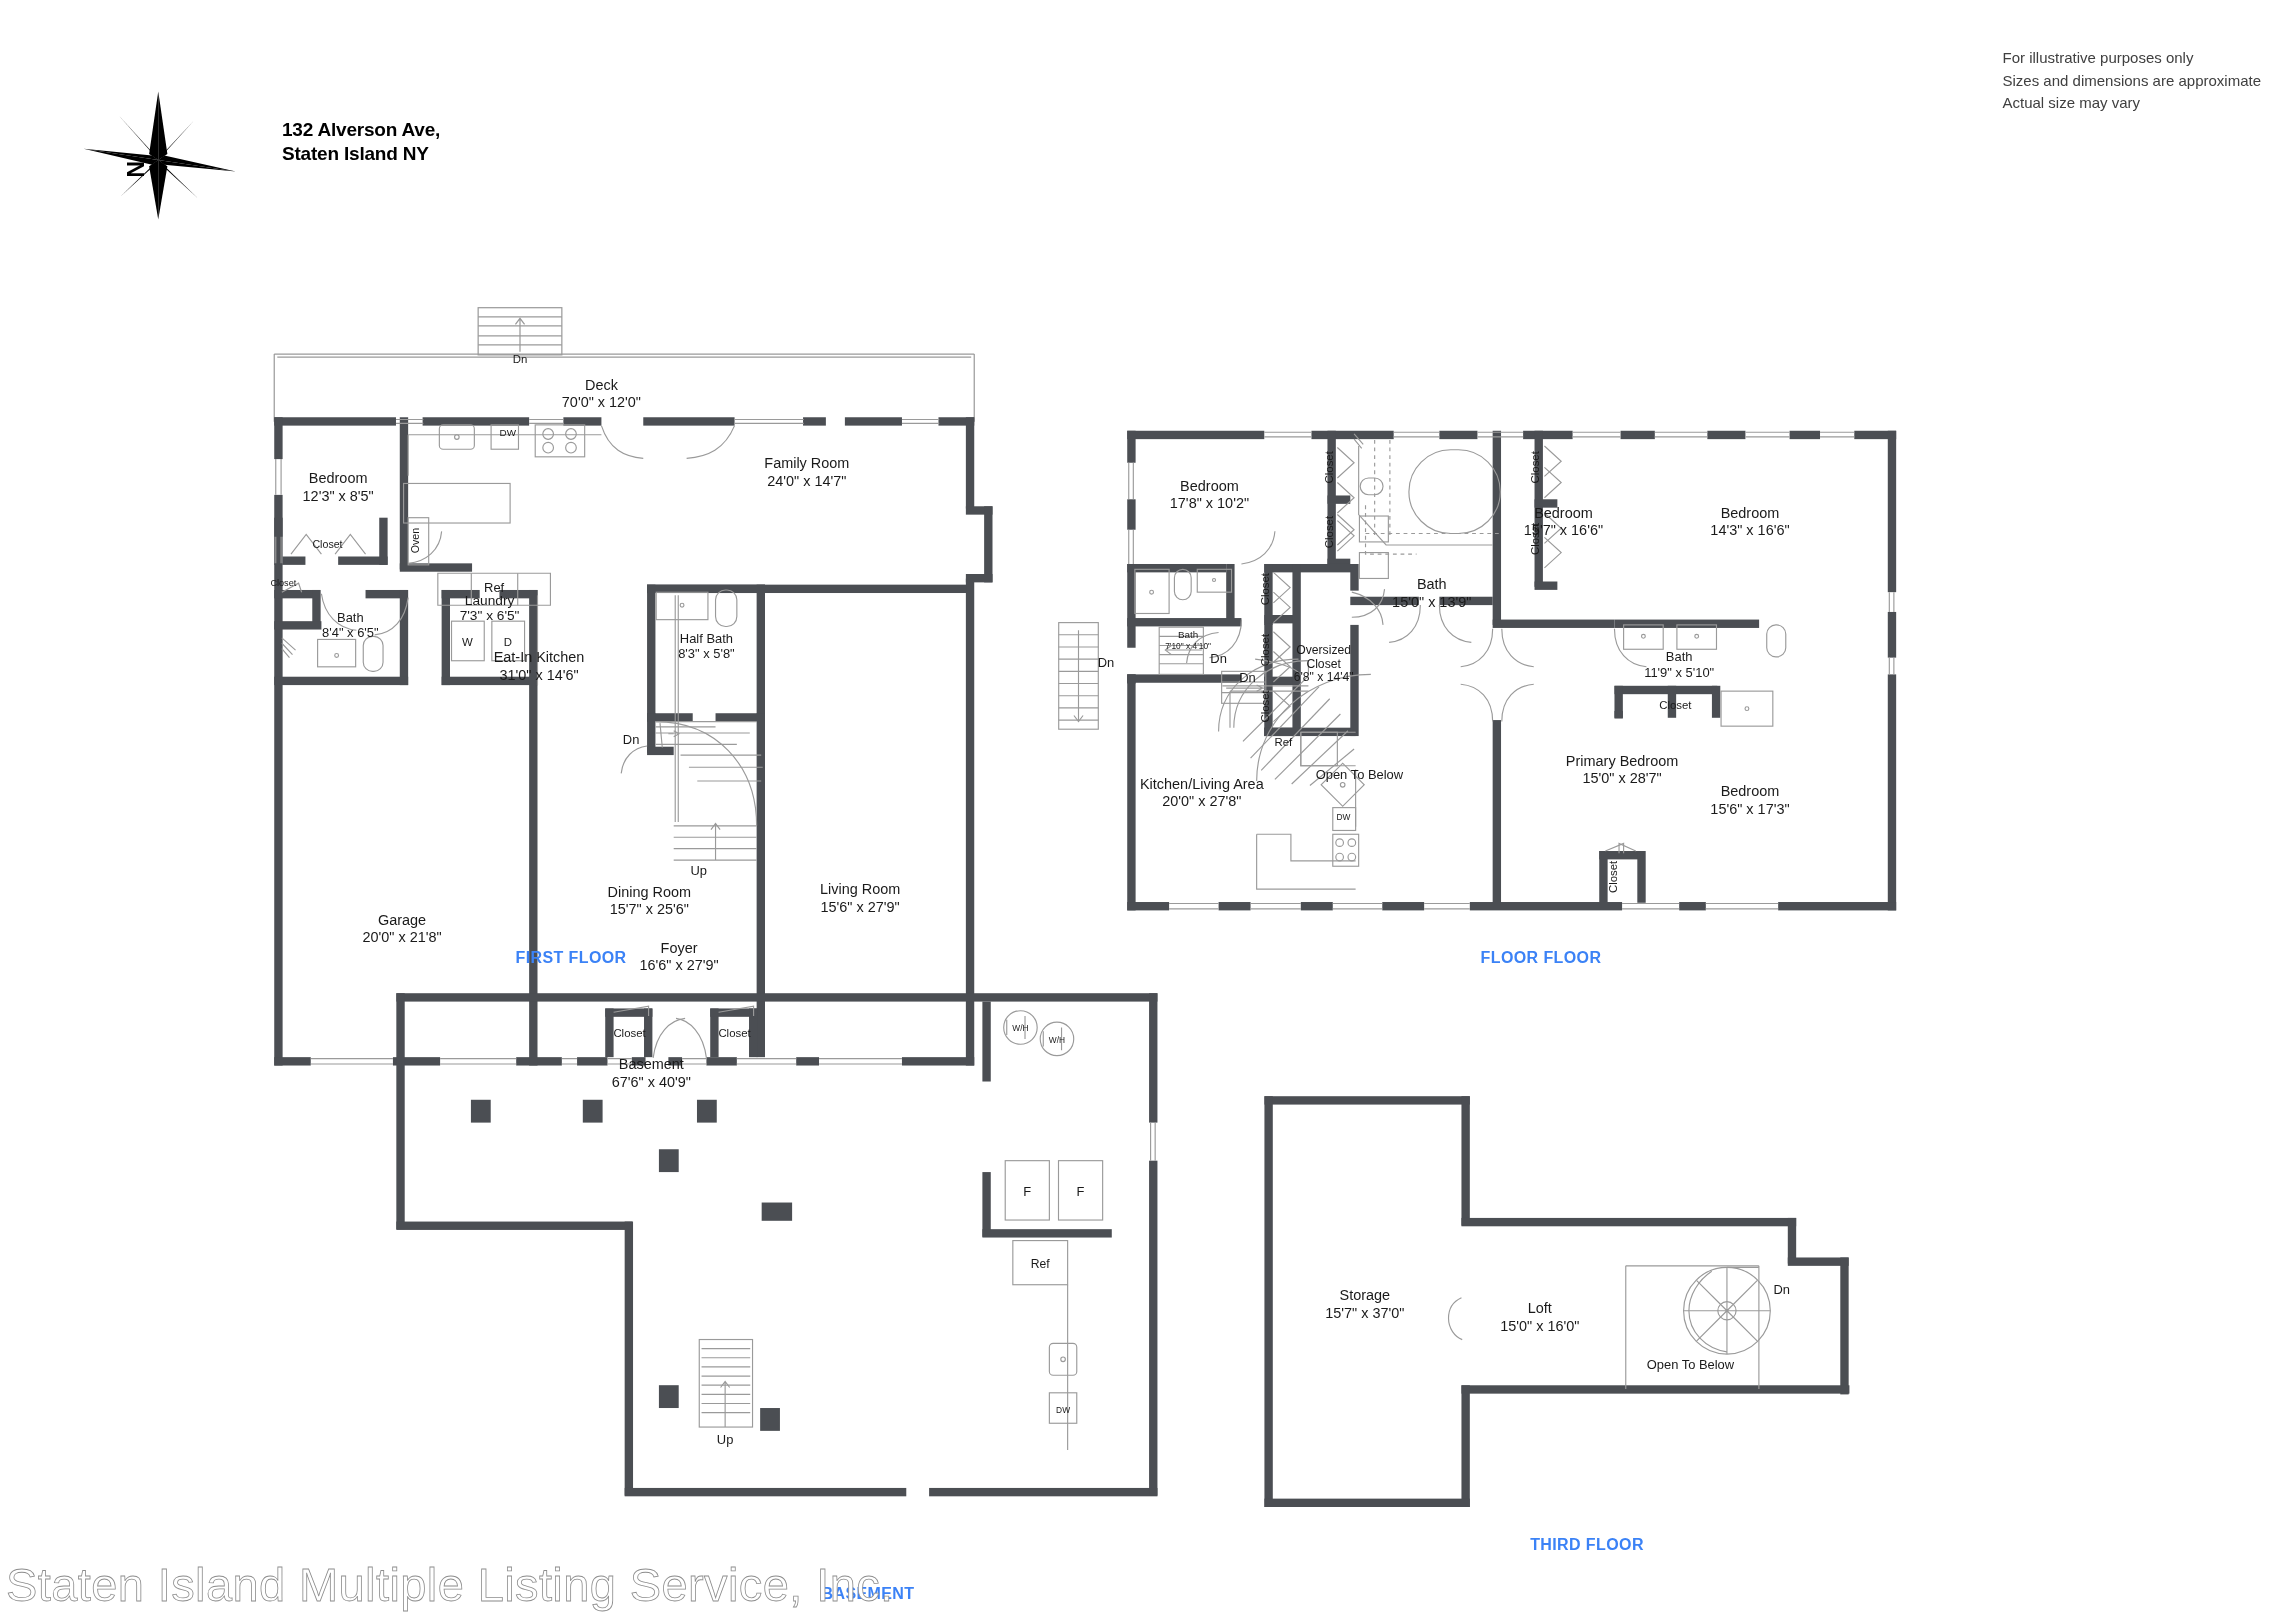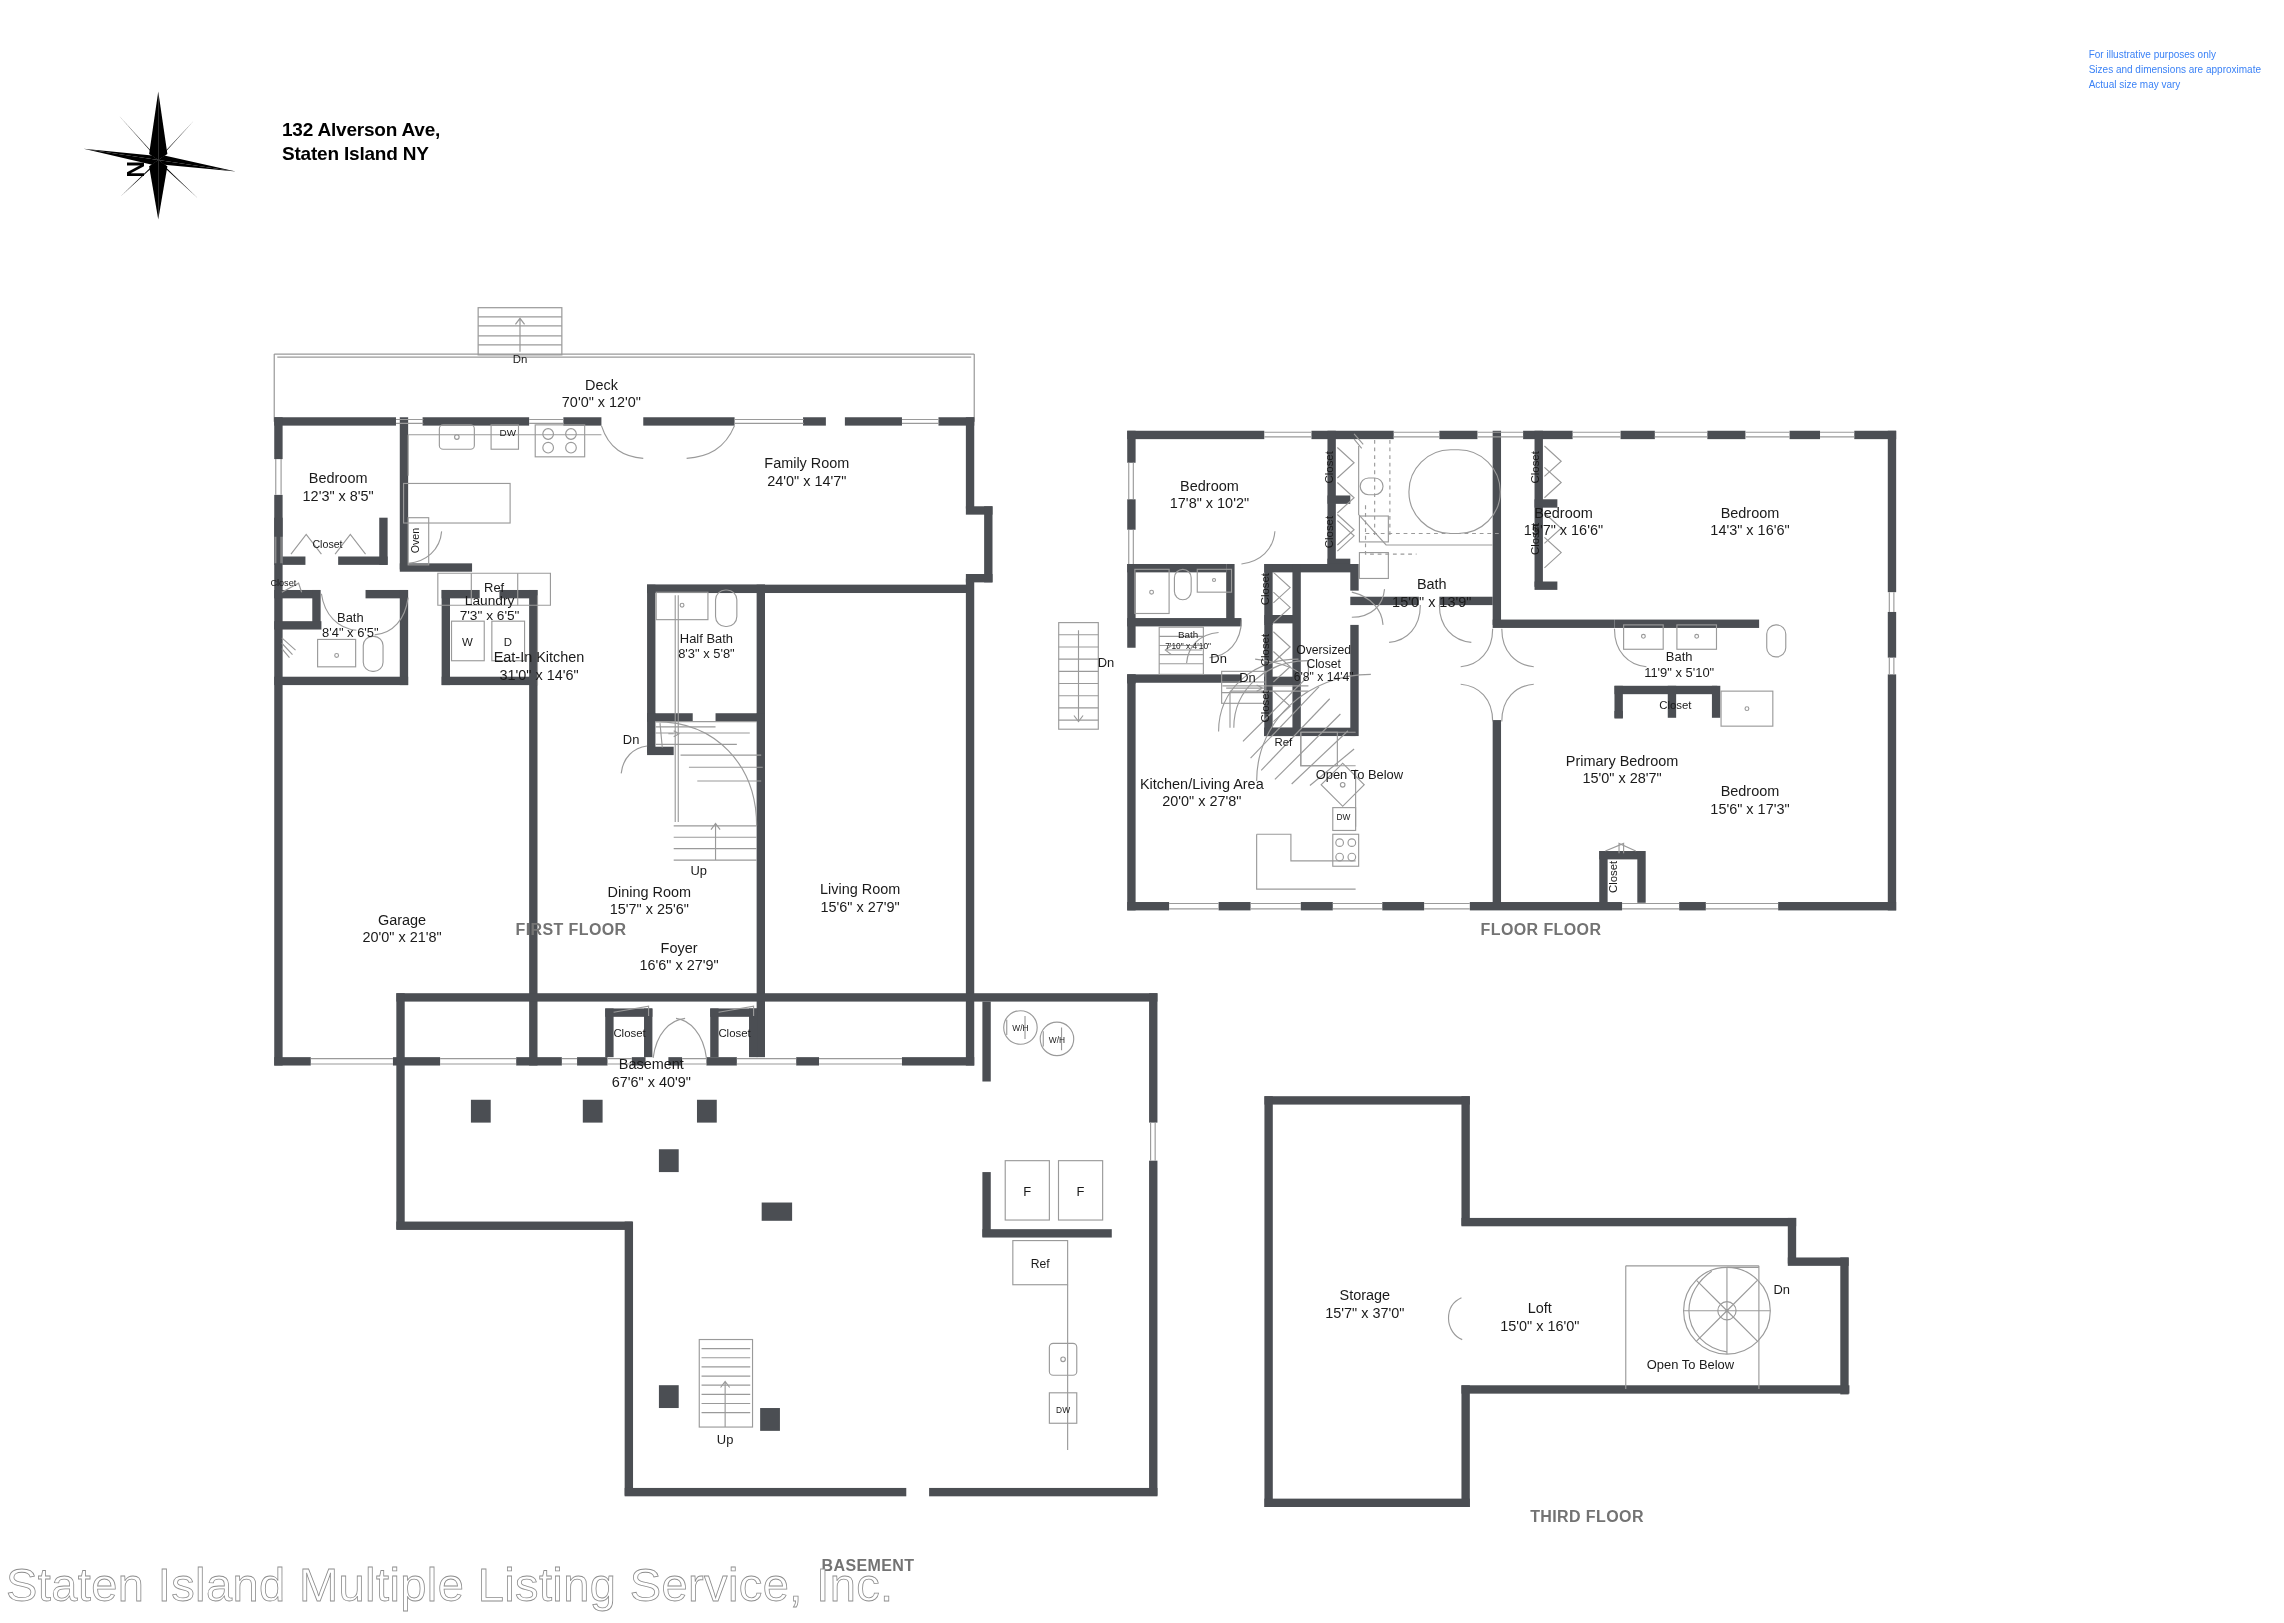--- a/index.html
+++ b/index.html
@@ -1,25 +1,25 @@
 <!DOCTYPE html>
 <html style="font-size:12px"><head>
 <meta charset="utf-8">
 <style>
   html,body{margin:0;padding:0;background:#ffffff;}
   body{width:2284px;height:1623px;position:relative;overflow:hidden;
        font-family:"Liberation Sans", sans-serif;color:#000;}
   .abs{position:absolute;}
-  .lbl{position:absolute;text-align:right;line-height:1.22;color:#737373;
-       font-family:"Liberation Sans", sans-serif;white-space:nowrap;}
+  .lbl{position:absolute;text-align:right;line-height:1.22;color:#3b82f6;
+       font-family:"Liberation Sans", sans-serif;white-space:nowrap;margin-top:28px;}
   .floor-title{font-size:16px;font-weight:bold;letter-spacing:0.4px;}
   .title-block{position:absolute;left:282px;top:118px;font-size:19px;font-weight:bold;
                line-height:1.25;letter-spacing:-0.2px;}
-  .disclaimer{position:absolute;right:23px;top:47px;text-align:left;font-size:10px;
-              line-height:1.5;color:#3b82f6;}
+  .disclaimer{position:absolute;right:23px;top:47px;text-align:left;font-size:15px;
+              line-height:1.5;color:#404040;}
   .wm{position:absolute;left:6px;top:1557px;font-size:47px;letter-spacing:0.4px;
       color:#ffffff;-webkit-text-stroke:0.8px #8d8d8d;
       font-family:"Liberation Sans", sans-serif;white-space:nowrap;}
   svg{position:absolute;left:0;top:0;overflow:visible;}
 </style>
 </head>
 <body>
 
 <div class="title-block">
   <div>132 Alverson Ave,</div>

